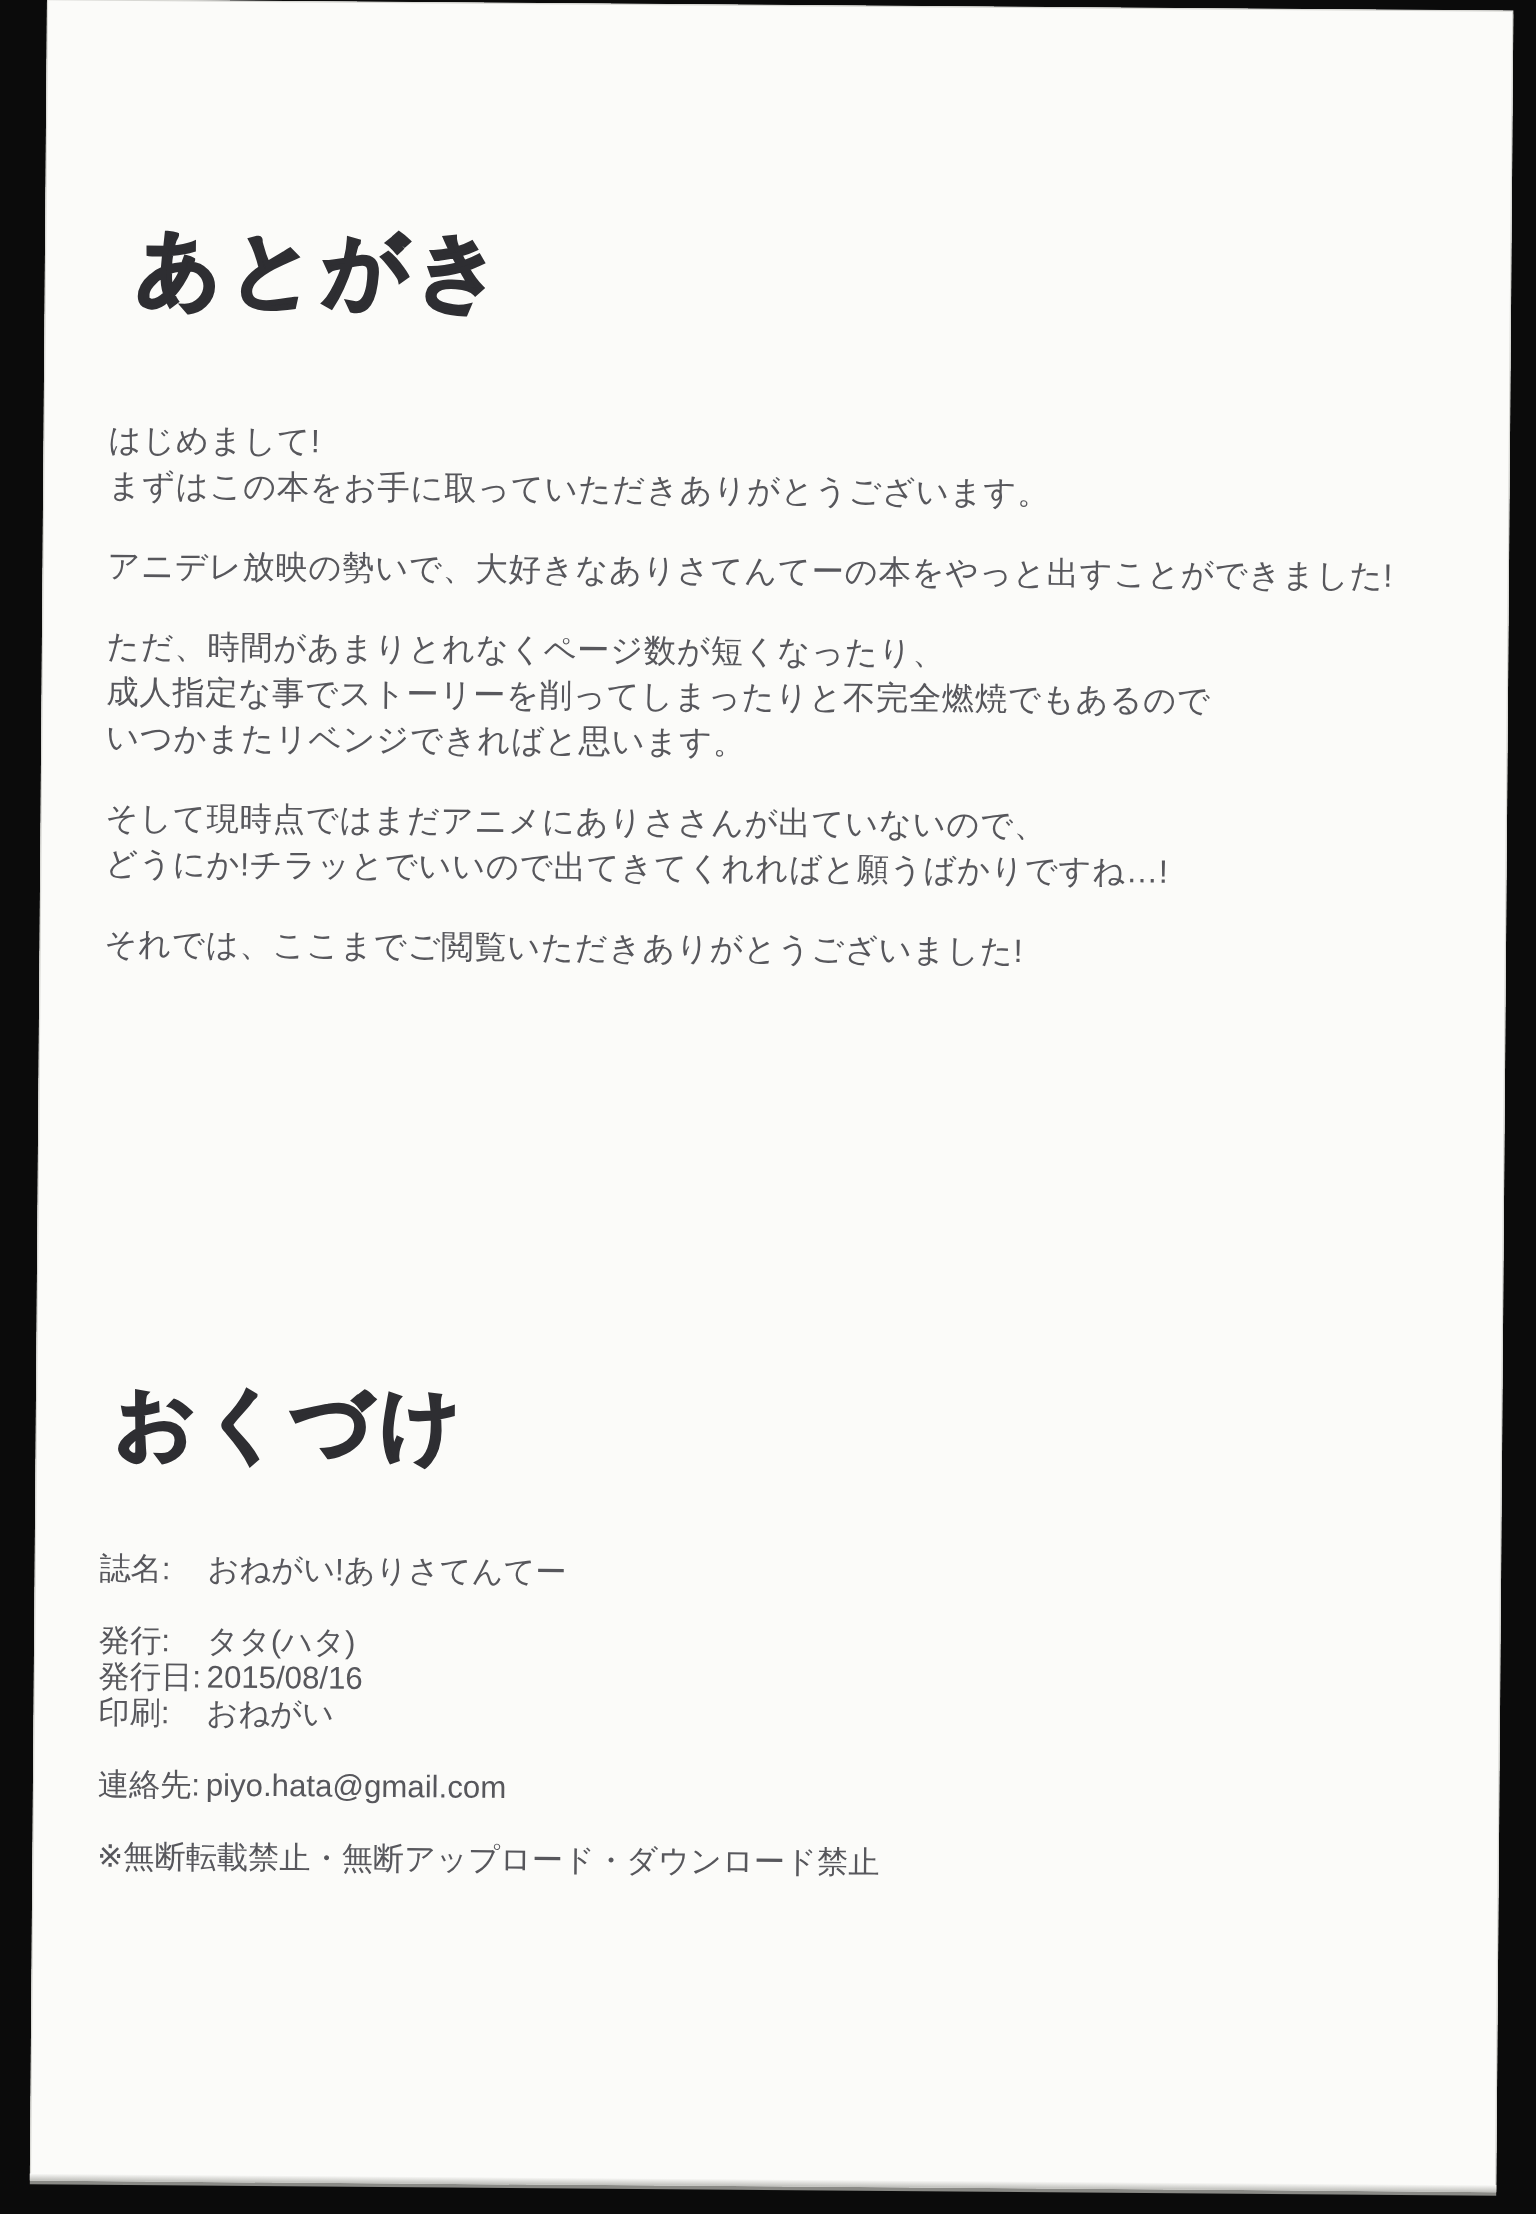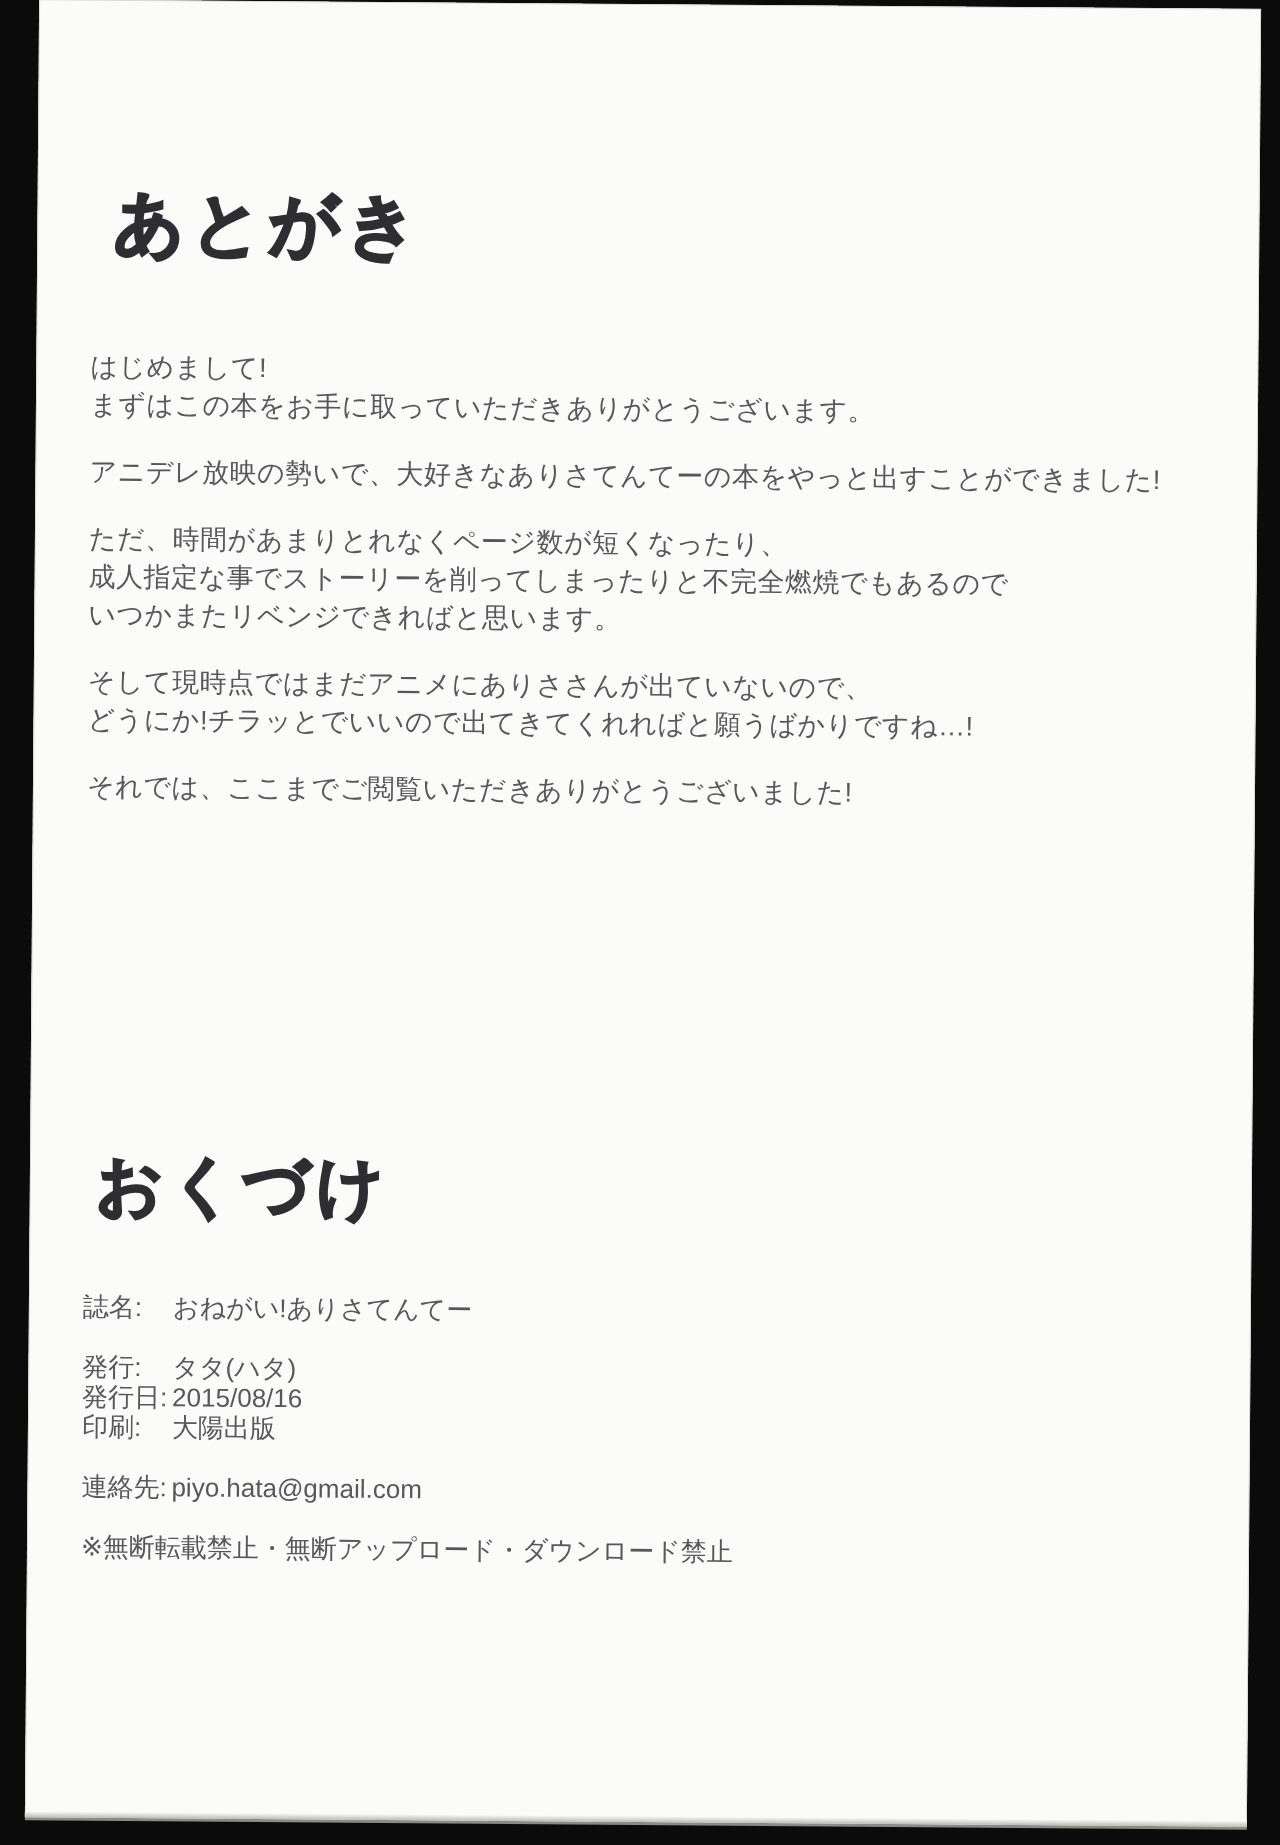--- a/index.html
+++ b/index.html
@@ -120,21 +120,21 @@
       <div class="c-row">
         <span class="c-label">発行:</span>
         <span class="c-value">タタ(ハタ)</span>
       </div>
       <div class="c-row">
         <span class="c-label">発行日:</span>
         <span class="c-value">2015/08/16</span>
       </div>
       <div class="c-row">
         <span class="c-label">印刷:</span>
-        <span class="c-value">大陽出版</span>
+        <span class="c-value">おねがい</span>
       </div>
       <div class="c-gap"></div>
       <div class="c-row">
         <span class="c-label">連絡先:</span>
         <span class="c-value">piyo.hata@gmail.com</span>
       </div>
       <div class="c-gap"></div>
       <div class="c-notice">※無断転載禁止・無断アップロード・ダウンロード禁止</div>
     </div>
 

